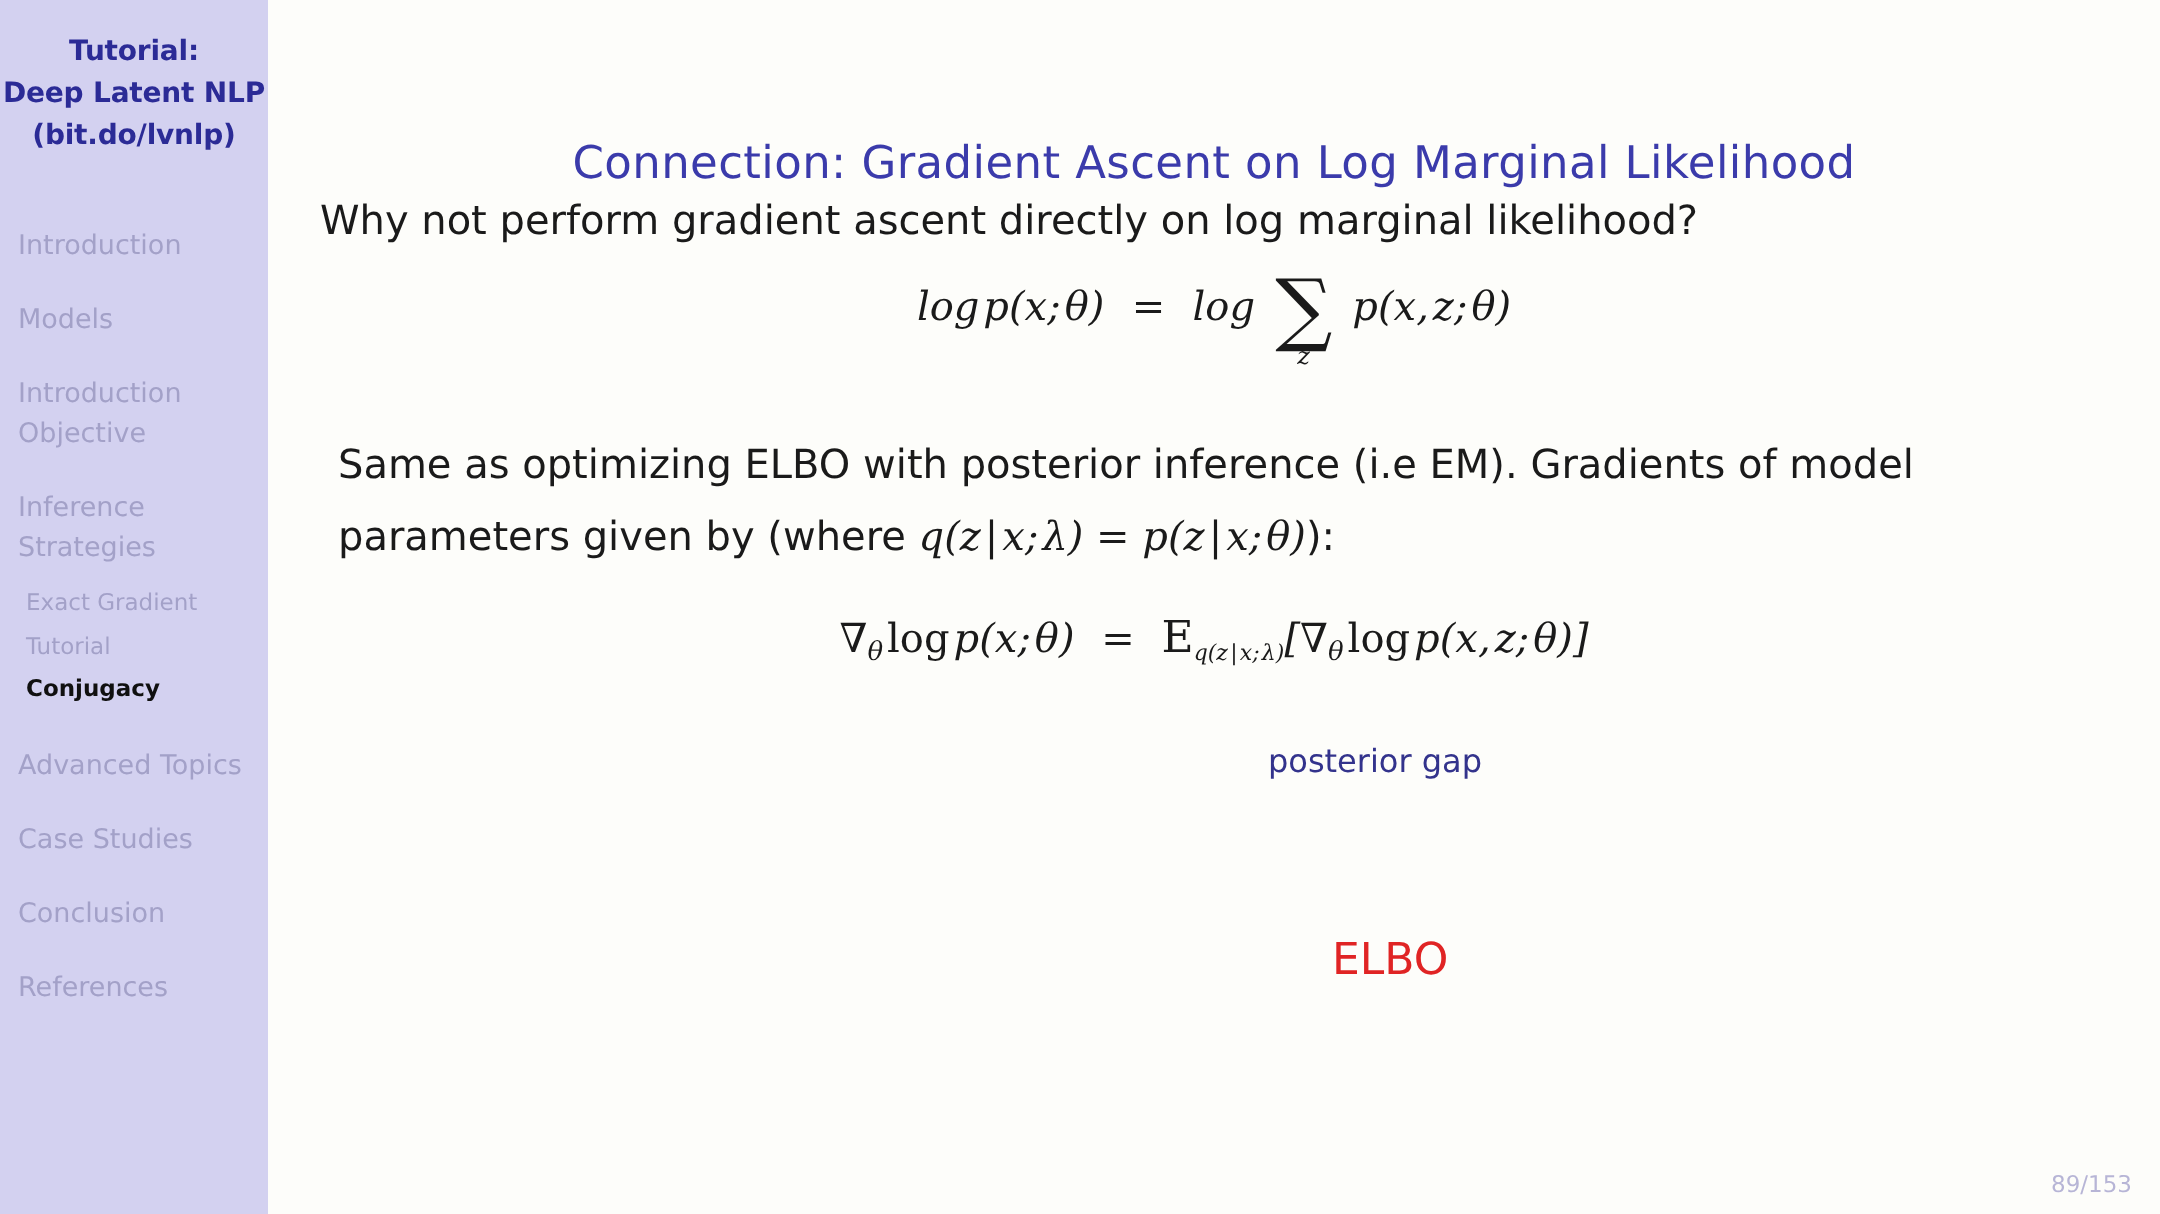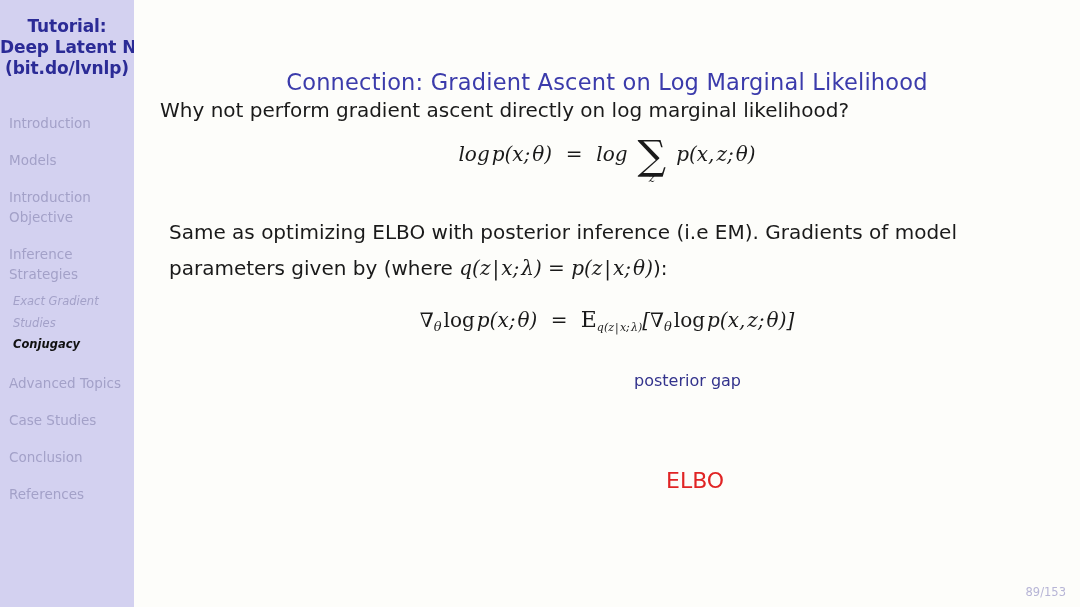--- a/index.html
+++ b/index.html
@@ -27,21 +27,21 @@
     top: 0;
     width: 134px;
     height: 607px;
     background: #d3d1f0;
     box-sizing: border-box;
     padding-top: 16px;
   }
   #sidebar-header {
     text-align: center;
     font-weight: bold;
-    font-size: 17px;
+    font-size: 14px;
     line-height: 21px;
     color: #2b2b96;
     font-family: "DejaVu Sans", sans-serif;
     letter-spacing: -0.1px;
   }
   #sidebar-header .line { display: block; white-space: nowrap; }
 
   #sidebar-nav {
     margin-top: 34px;
     padding-left: 9px;
@@ -51,21 +51,20 @@
     line-height: 20px;
     color: #a3a1c8;
     margin-bottom: 17px;
     font-family: "DejaVu Sans", sans-serif;
   }
   .nav-section .l2 { display: block; }
   .nav-subitems {
     margin-top: -10px;
     margin-bottom: 17px;
     padding-left: 4px;
-    font-style: italic;
   }
   .nav-sub {
     font-size: 11.5px;
     line-height: 21.5px;
     color: #a3a1c8;
     font-family: "DejaVu Sans", sans-serif;
   }
   .nav-sub.active {
     color: #101010;
     font-weight: bold;
@@ -220,21 +219,21 @@
         <span class="l2">Objective</span>
       </div>
 
       <div class="nav-section">
         <span class="l2">Inference</span>
         <span class="l2">Strategies</span>
       </div>
 
       <div class="nav-subitems">
         <div class="nav-sub">Exact Gradient</div>
-        <div class="nav-sub">Studies</div>
+        <div class="nav-sub">Tutorial</div>
         <div class="nav-sub active">Conjugacy</div>
       </div>
 
       <div class="nav-section">
         <span class="l2">Advanced Topics</span>
       </div>
 
       <div class="nav-section">
         <span class="l2">Case Studies</span>
       </div>

